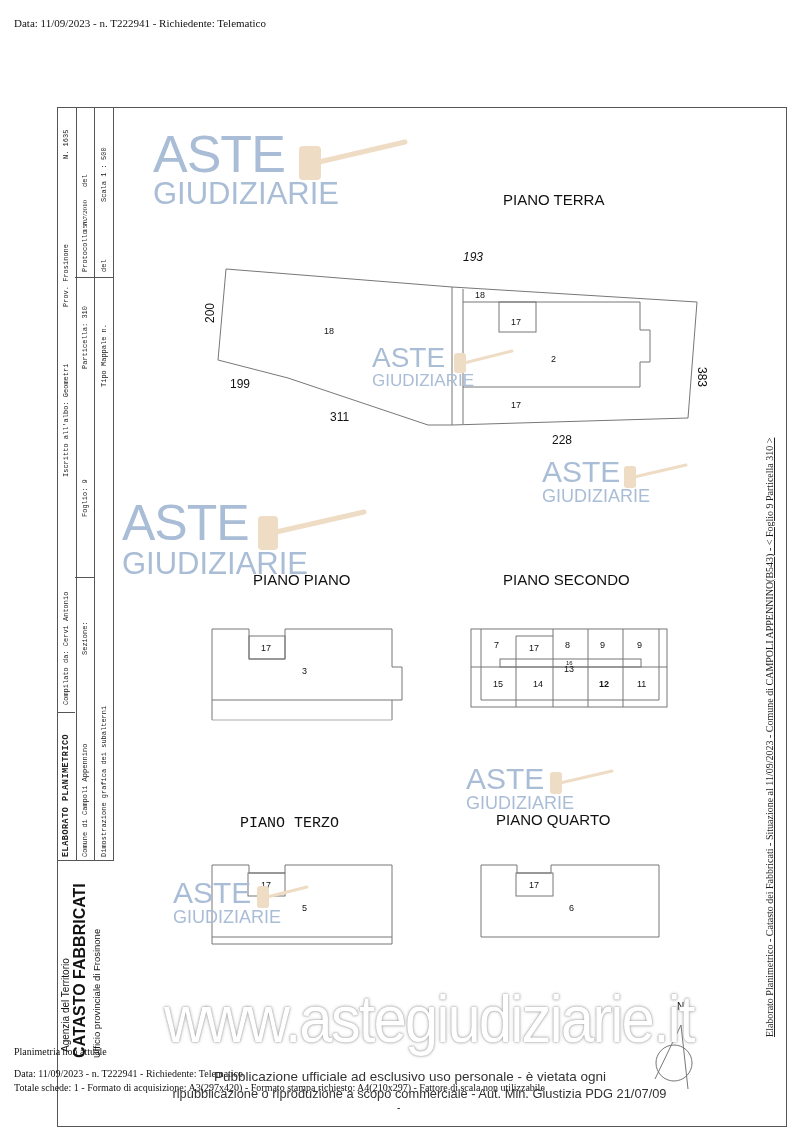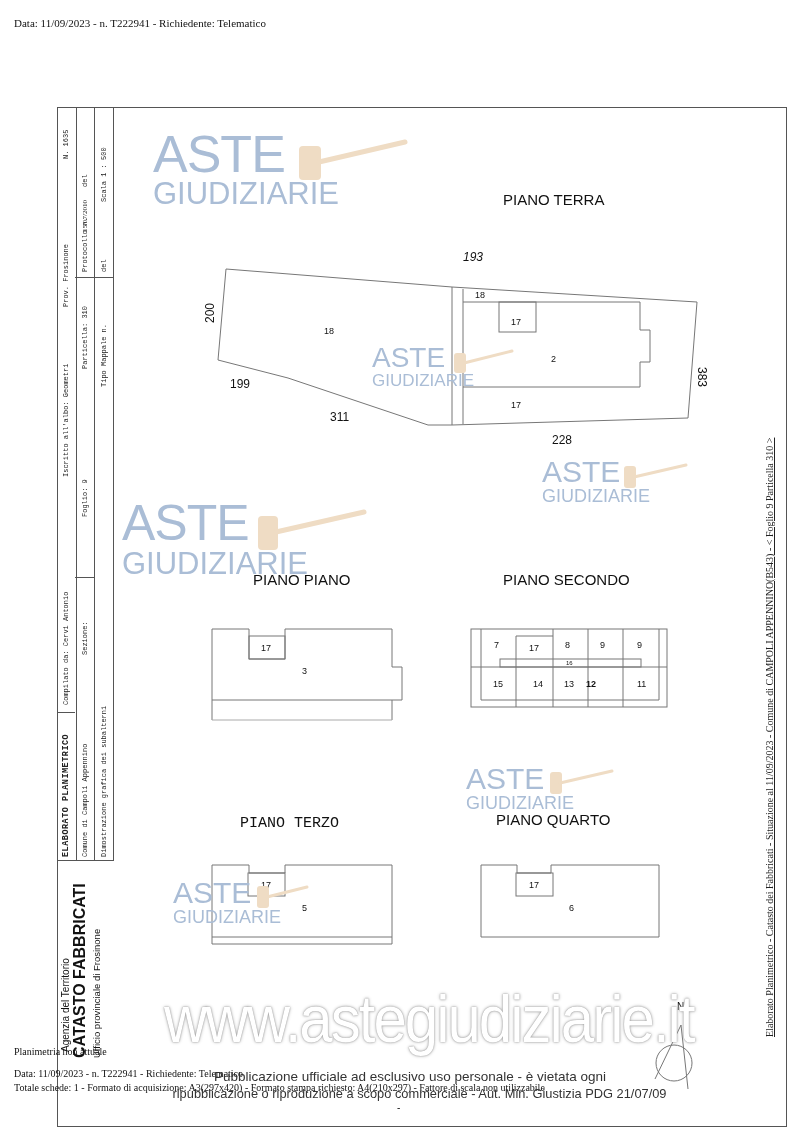--- a/index.html
+++ b/index.html
@@ -119,22 +119,22 @@
   </g>
 </svg>
 <div class="lbl" style="left:494px;top:640px;">7</div>
 <div class="lbl" style="left:529px;top:643px;">17</div>
 <div class="lbl" style="left:565px;top:640px;">8</div>
 <div class="lbl" style="left:600px;top:640px;">9</div>
 <div class="lbl" style="left:637px;top:640px;">9</div>
 <div class="lbl" style="left:566px;top:660px;font-size:6px;">16</div>
 <div class="lbl" style="left:493px;top:679px;">15</div>
 <div class="lbl" style="left:533px;top:679px;">14</div>
-<div class="lbl" style="left:564px;top:679px;">13</div>
-<div class="lbl" style="left:586px;top:679px;font-weight:bold;">12</div>
+<div class="lbl" style="left:564px;top:664px;">13</div>
+<div class="lbl" style="left:599px;top:679px;font-weight:bold;">12</div>
 <div class="lbl" style="left:637px;top:679px;">11</div>
 
 <div class="abs floor-title" style="left:240px;top:815px;font-family:Liberation Mono, monospace;">PIANO TERZO</div>
 <svg style="left:0;top:0;" width="800" height="1132">
   <g stroke="#777" stroke-width="1" fill="none">
     <polyline points="212,865 249,865 249,873 285,873 285,865 392,865 392,937 212,937 212,865"></polyline>
     <rect x="248" y="873" width="37" height="23"></rect>
     <line x1="212" y1="937" x2="212" y2="944"></line>
     <line x1="392" y1="937" x2="392" y2="944"></line>
     <line x1="212" y1="944" x2="392" y2="944"></line>

